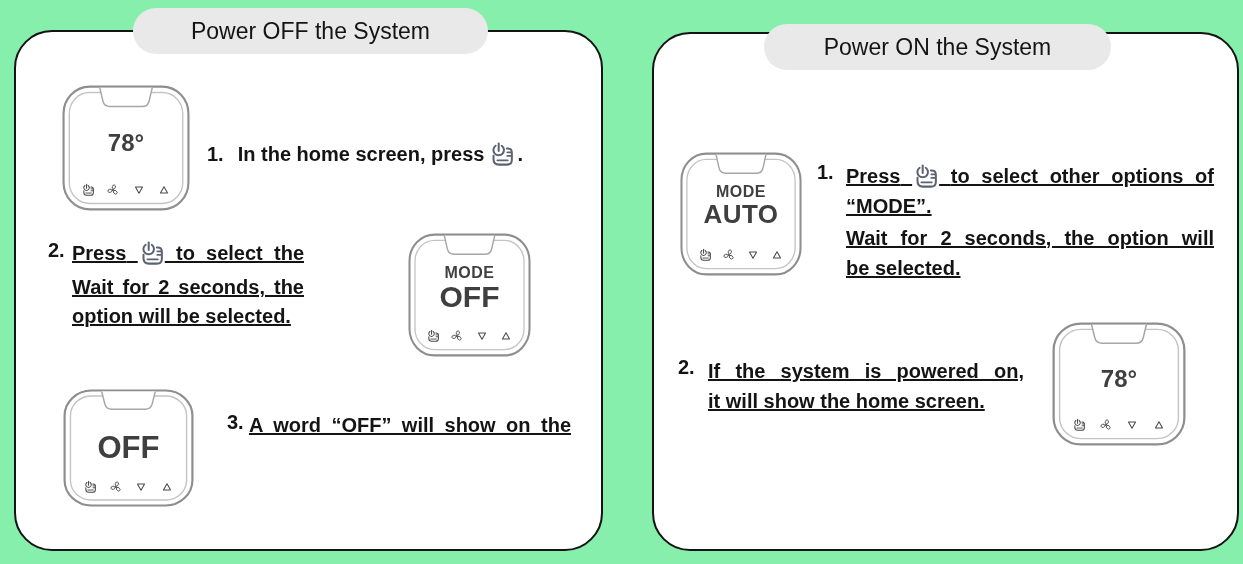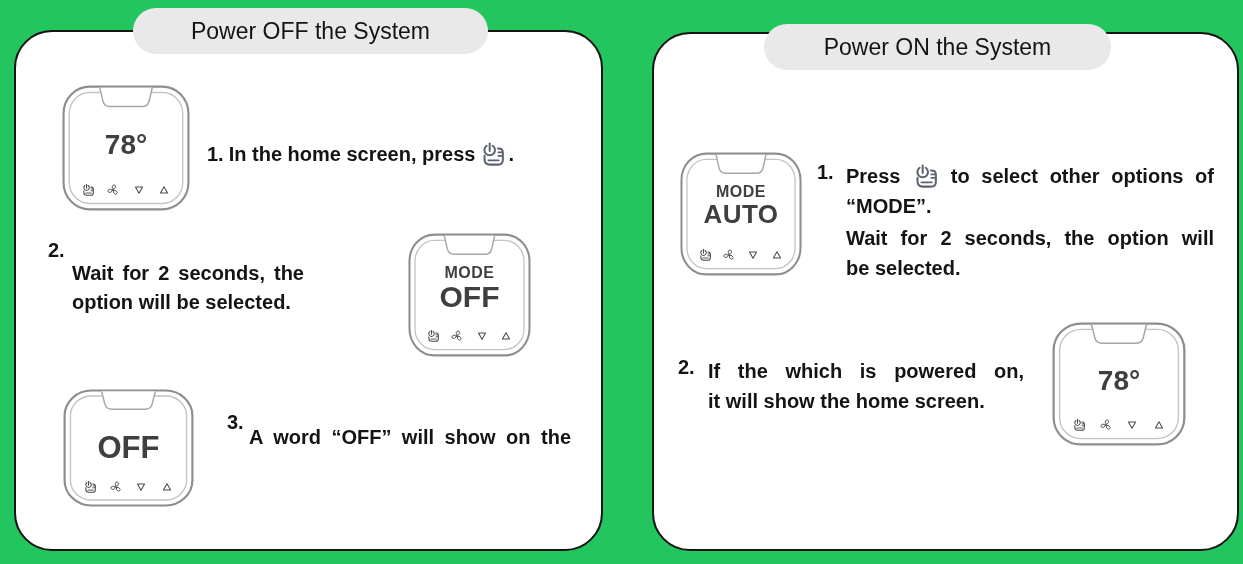--- a/index.html
+++ b/index.html
@@ -1,19 +1,19 @@
 <!DOCTYPE html>
 <html style="--panel-border: #141414; --pill-bg: #e9e9e9; --text: #141414; --thermo-frame: #8e8e8e; --thermo-text: #3f3f3f; --icon-color: #5c6370;"><head>
 <meta charset="utf-8">
 <style>
   html,body{margin:0;padding:0;background:#ffffff;}
   .stage{
     position:relative;
     width:1243px;height:564px;
-    background:#22c55e;
+    background:#86efac;
     font-family:"Liberation Sans","DejaVu Sans",sans-serif;
     color:var(--text,#141414);
     overflow:hidden;
   }
   .panel{
     position:absolute;
     border:2.5px solid var(--panel-border,#141414);
     border-radius:38px;
     background:#fff;
   }
@@ -27,34 +27,34 @@
     display:flex;align-items:center;justify-content:center;
     font-size:23px;font-weight:400;color:var(--text,#141414);
     white-space:nowrap;
   }
   .pill.off{left:133px;top:8px;width:355px;}
   .pill.on{left:764px;top:24px;width:347px;}
 
   
   .step{position:absolute;display:flex;font-weight:700;font-size:20px;color:var(--text,#141414);}
   .step .num{flex:none;}
-  .step .lines{display:block;}
+  .step .lines{display:block;text-decoration:underline;}
   .ln{line-height:29px;white-space:nowrap;}
   .jl{text-align:justify;text-align-last:justify;white-space:normal;}
   .panel-on-lh .ln{line-height:30px;}
 
   .step-off-1{left:207px;top:141px;white-space:nowrap;align-items:center;}
-  .step-off-1 .txt{margin-left:5px;}
+  .step-off-1 .txt{margin-left:14px;}
   .step-off-2{left:48px;top:239px;}
   .step-off-2 .num{width:24px;}
   .step-off-2 .lines{width:232px;}
-  .step-off-2 .para2{margin-top:20px;}
+  .step-off-2 .para2{margin-top:5px;}
   .step-off-3{left:227px;top:411px;}
   .step-off-3 .num{width:22px;}
-  .step-off-3 .lines{width:322px;margin-top:12px;}
+  .step-off-3 .lines{width:322px;}
 
   .step-on-1{left:817px;top:161px;}
   .step-on-1 .num{width:29px;}
   .step-on-1 .lines{width:368px;}
   .step-on-1 .para2{margin-top:2px;}
   .step-on-2{left:678px;top:356px;}
   .step-on-2 .num{width:30px;}
   .step-on-2 .lines{width:316px;}
 
   
@@ -71,21 +71,21 @@
   .t-label{
     position:absolute;left:0;right:0;top:calc(31% - 7px);
     text-align:center;font-size:16px;font-weight:700;
     letter-spacing:.5px;color:var(--thermo-text,#3f3f3f);
   }
   .t-value{
     position:absolute;left:0;right:0;
     text-align:center;font-weight:700;color:var(--thermo-text,#3f3f3f);
     line-height:1;
   }
-  .t-value.solo-sm{top:calc(45% - 11px);font-size:28px;}
+  .t-value.solo-sm{top:calc(45% - 11px);font-size:24px;}
   .t-value.solo-lg{top:calc(49% - 15px);font-size:31px;}
   .t-value.mode-val{top:calc(51% - 14px);font-size:30px;}
   .t-value.mode-val.auto{font-size:26px;letter-spacing:.5px;text-align:center;}
   .t-keys{
     position:absolute;left:15%;right:15%;bottom:10.5%;
     height:16px;
     display:flex;justify-content:space-between;align-items:center;
     color:#4a4a4a;
   }
   .t-key{width:14px;height:14px;}
@@ -155,20 +155,27 @@
       <span class="txt">In the home screen, press</span>
     <svg class="press-icon" viewBox="0 0 24 24">
         <use href="#sym-power"></use>
       </svg>
     <span>.</span>
   </div>
 
   <div class="step step-off-2">
     <span class="num">2.</span>
     <div class="lines">
+      <div class="ln jl">
+        <span>Press</span>
+        <svg class="press-icon" viewBox="0 0 24 24">
+            <use href="#sym-power"></use>
+          </svg>
+        <span>to select the</span>
+      </div>
       <div class="ln jl para2">Wait for 2 seconds, the</div>
       <div class="ln">option will be selected.</div>
     </div>
   </div>
 
   <div class="thermo" style="left:408px;top:233px;width:123px;height:124px;">
     <svg class="t-frame" viewBox="0 0 132 126" preserveAspectRatio="none">
         <use href="#sym-thermo"></use>
       </svg>
     <div class="t-label">MODE</div>
@@ -254,21 +261,21 @@
       </div>
       <div class="ln">“MODE”.</div>
       <div class="ln jl para2">Wait for 2 seconds, the option will</div>
       <div class="ln">be selected.</div>
     </div>
   </div>
 
   <div class="step step-on-2 panel-on-lh">
     <span class="num">2.</span>
     <div class="lines">
-      <div class="ln jl">If the which is powered on,</div>
+      <div class="ln jl">If the system is powered on,</div>
       <div class="ln">it will show the home screen.</div>
     </div>
   </div>
 
   <div class="thermo" style="left:1052px;top:322px;width:134px;height:124px;">
     <svg class="t-frame" viewBox="0 0 132 126" preserveAspectRatio="none">
         <use href="#sym-thermo"></use>
       </svg>
     <div class="t-value solo-sm">78°</div>
     <div class="t-keys">

